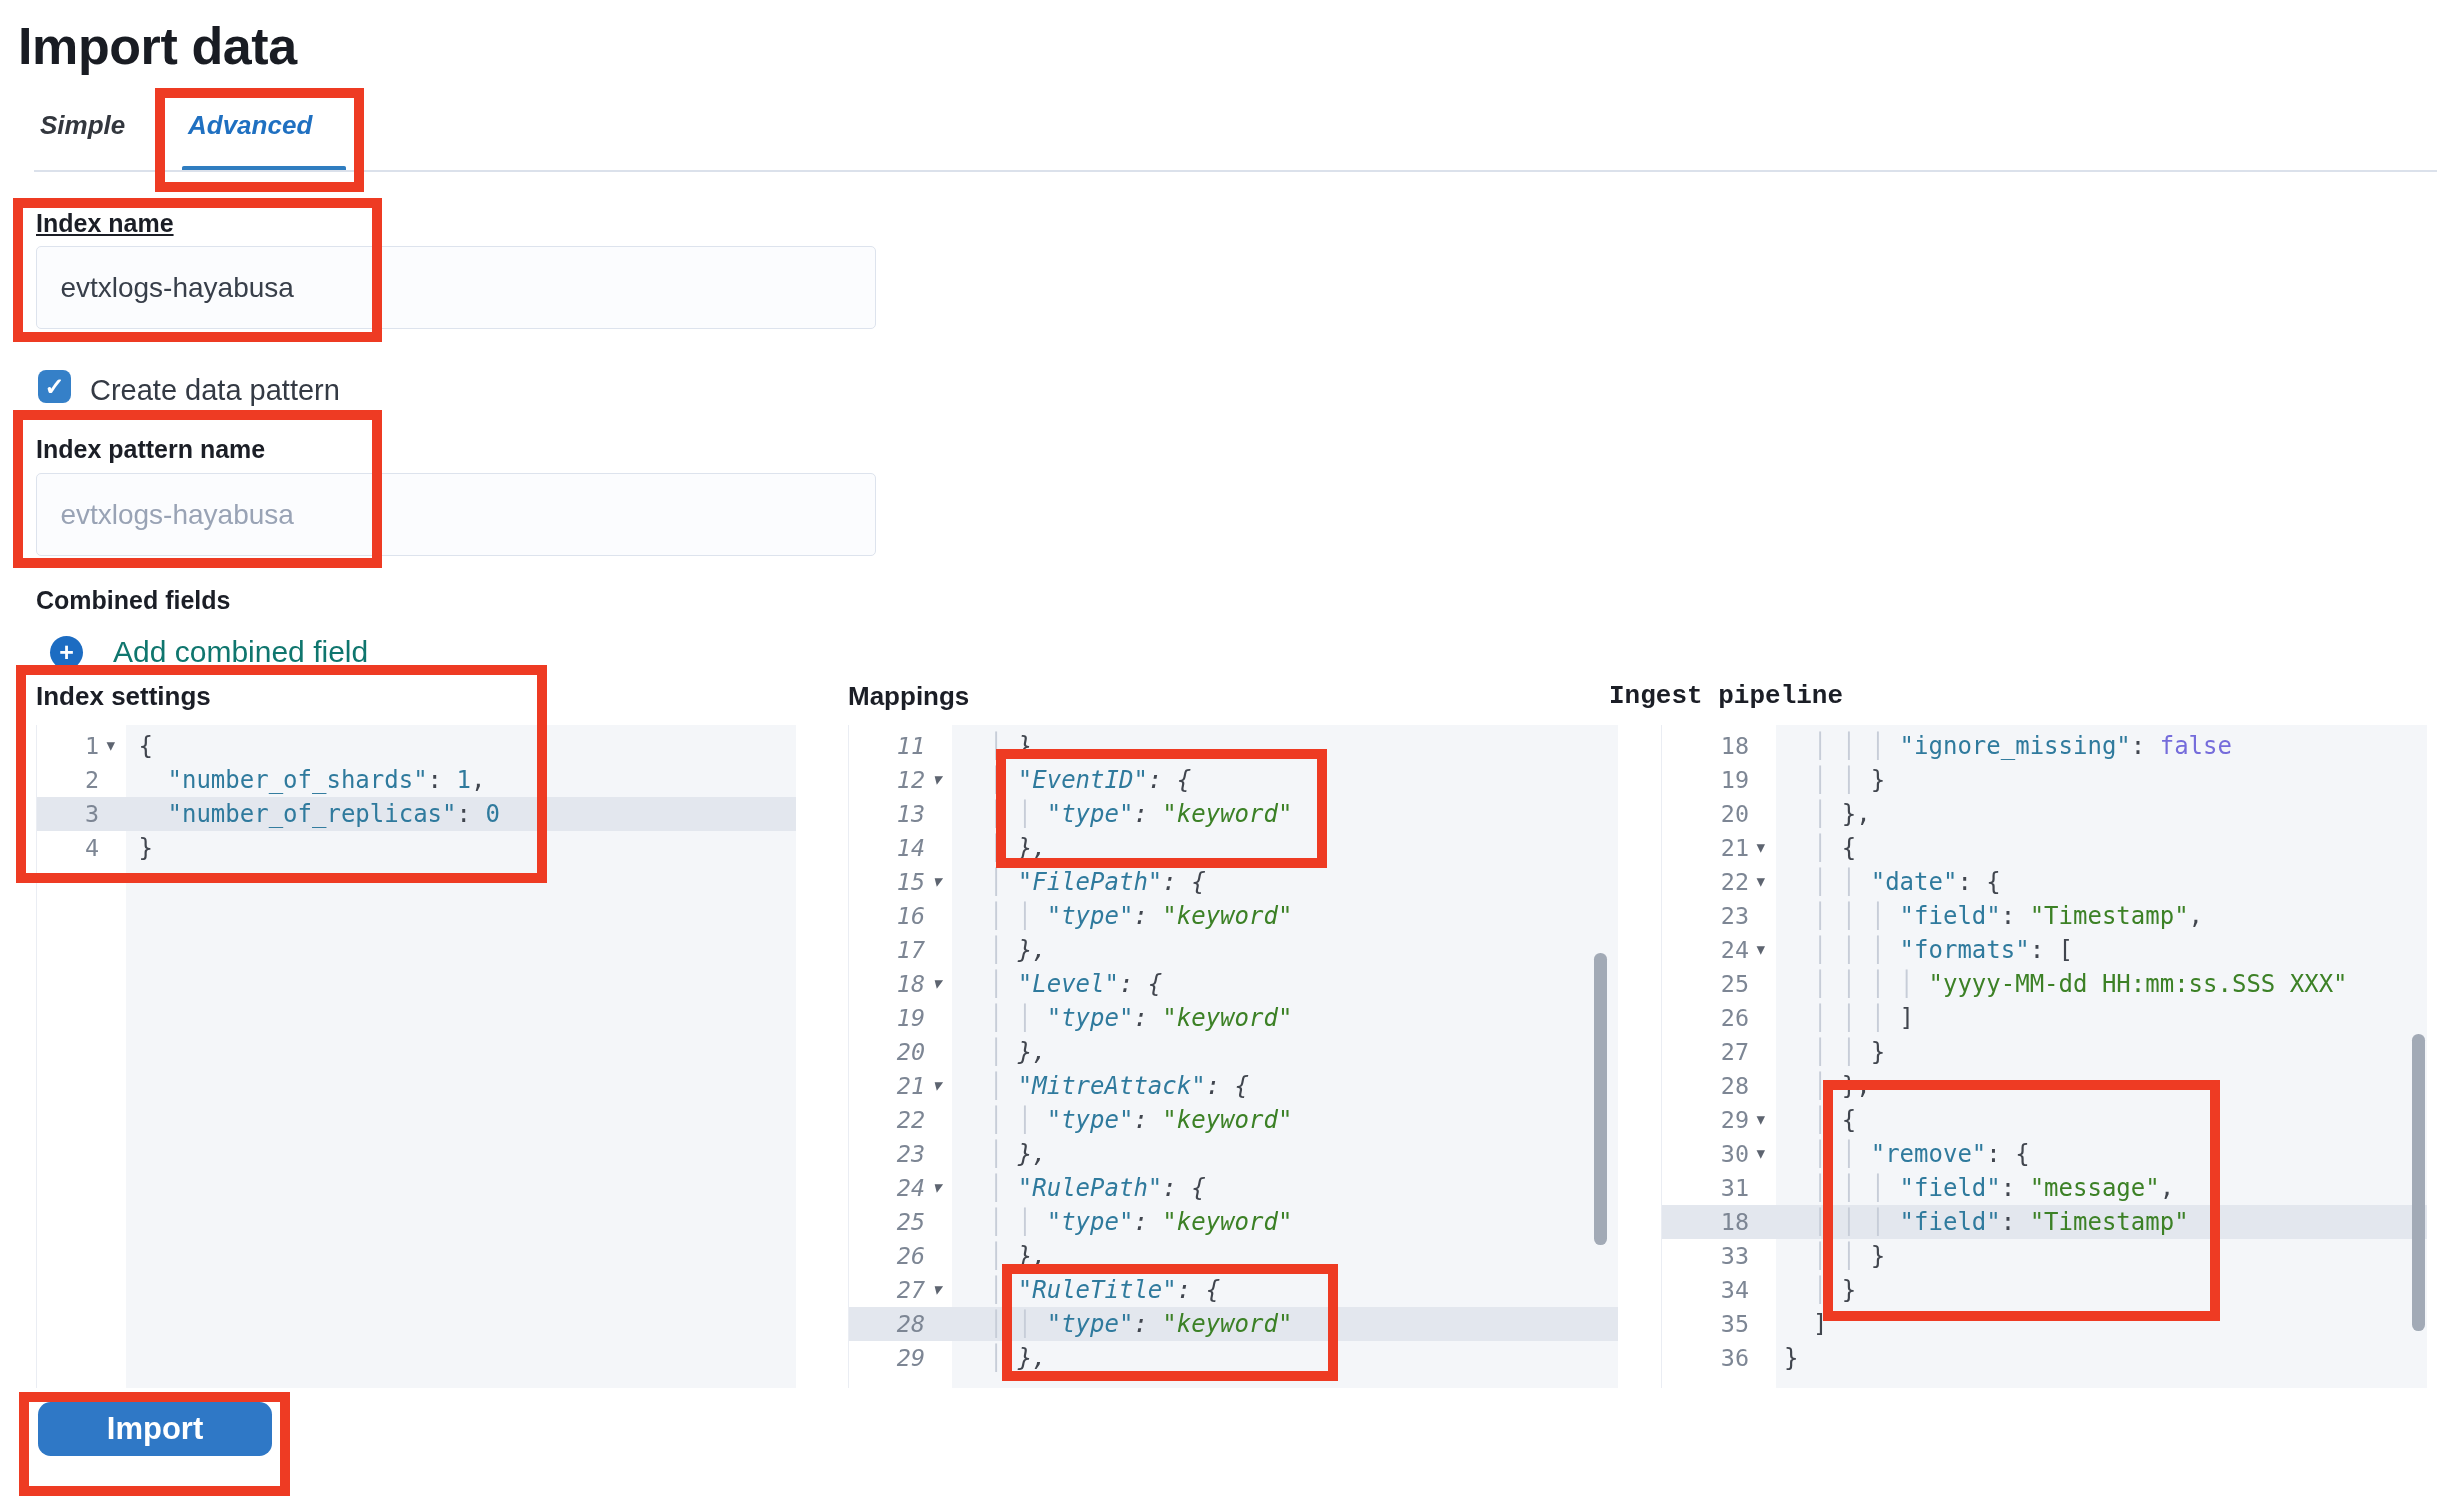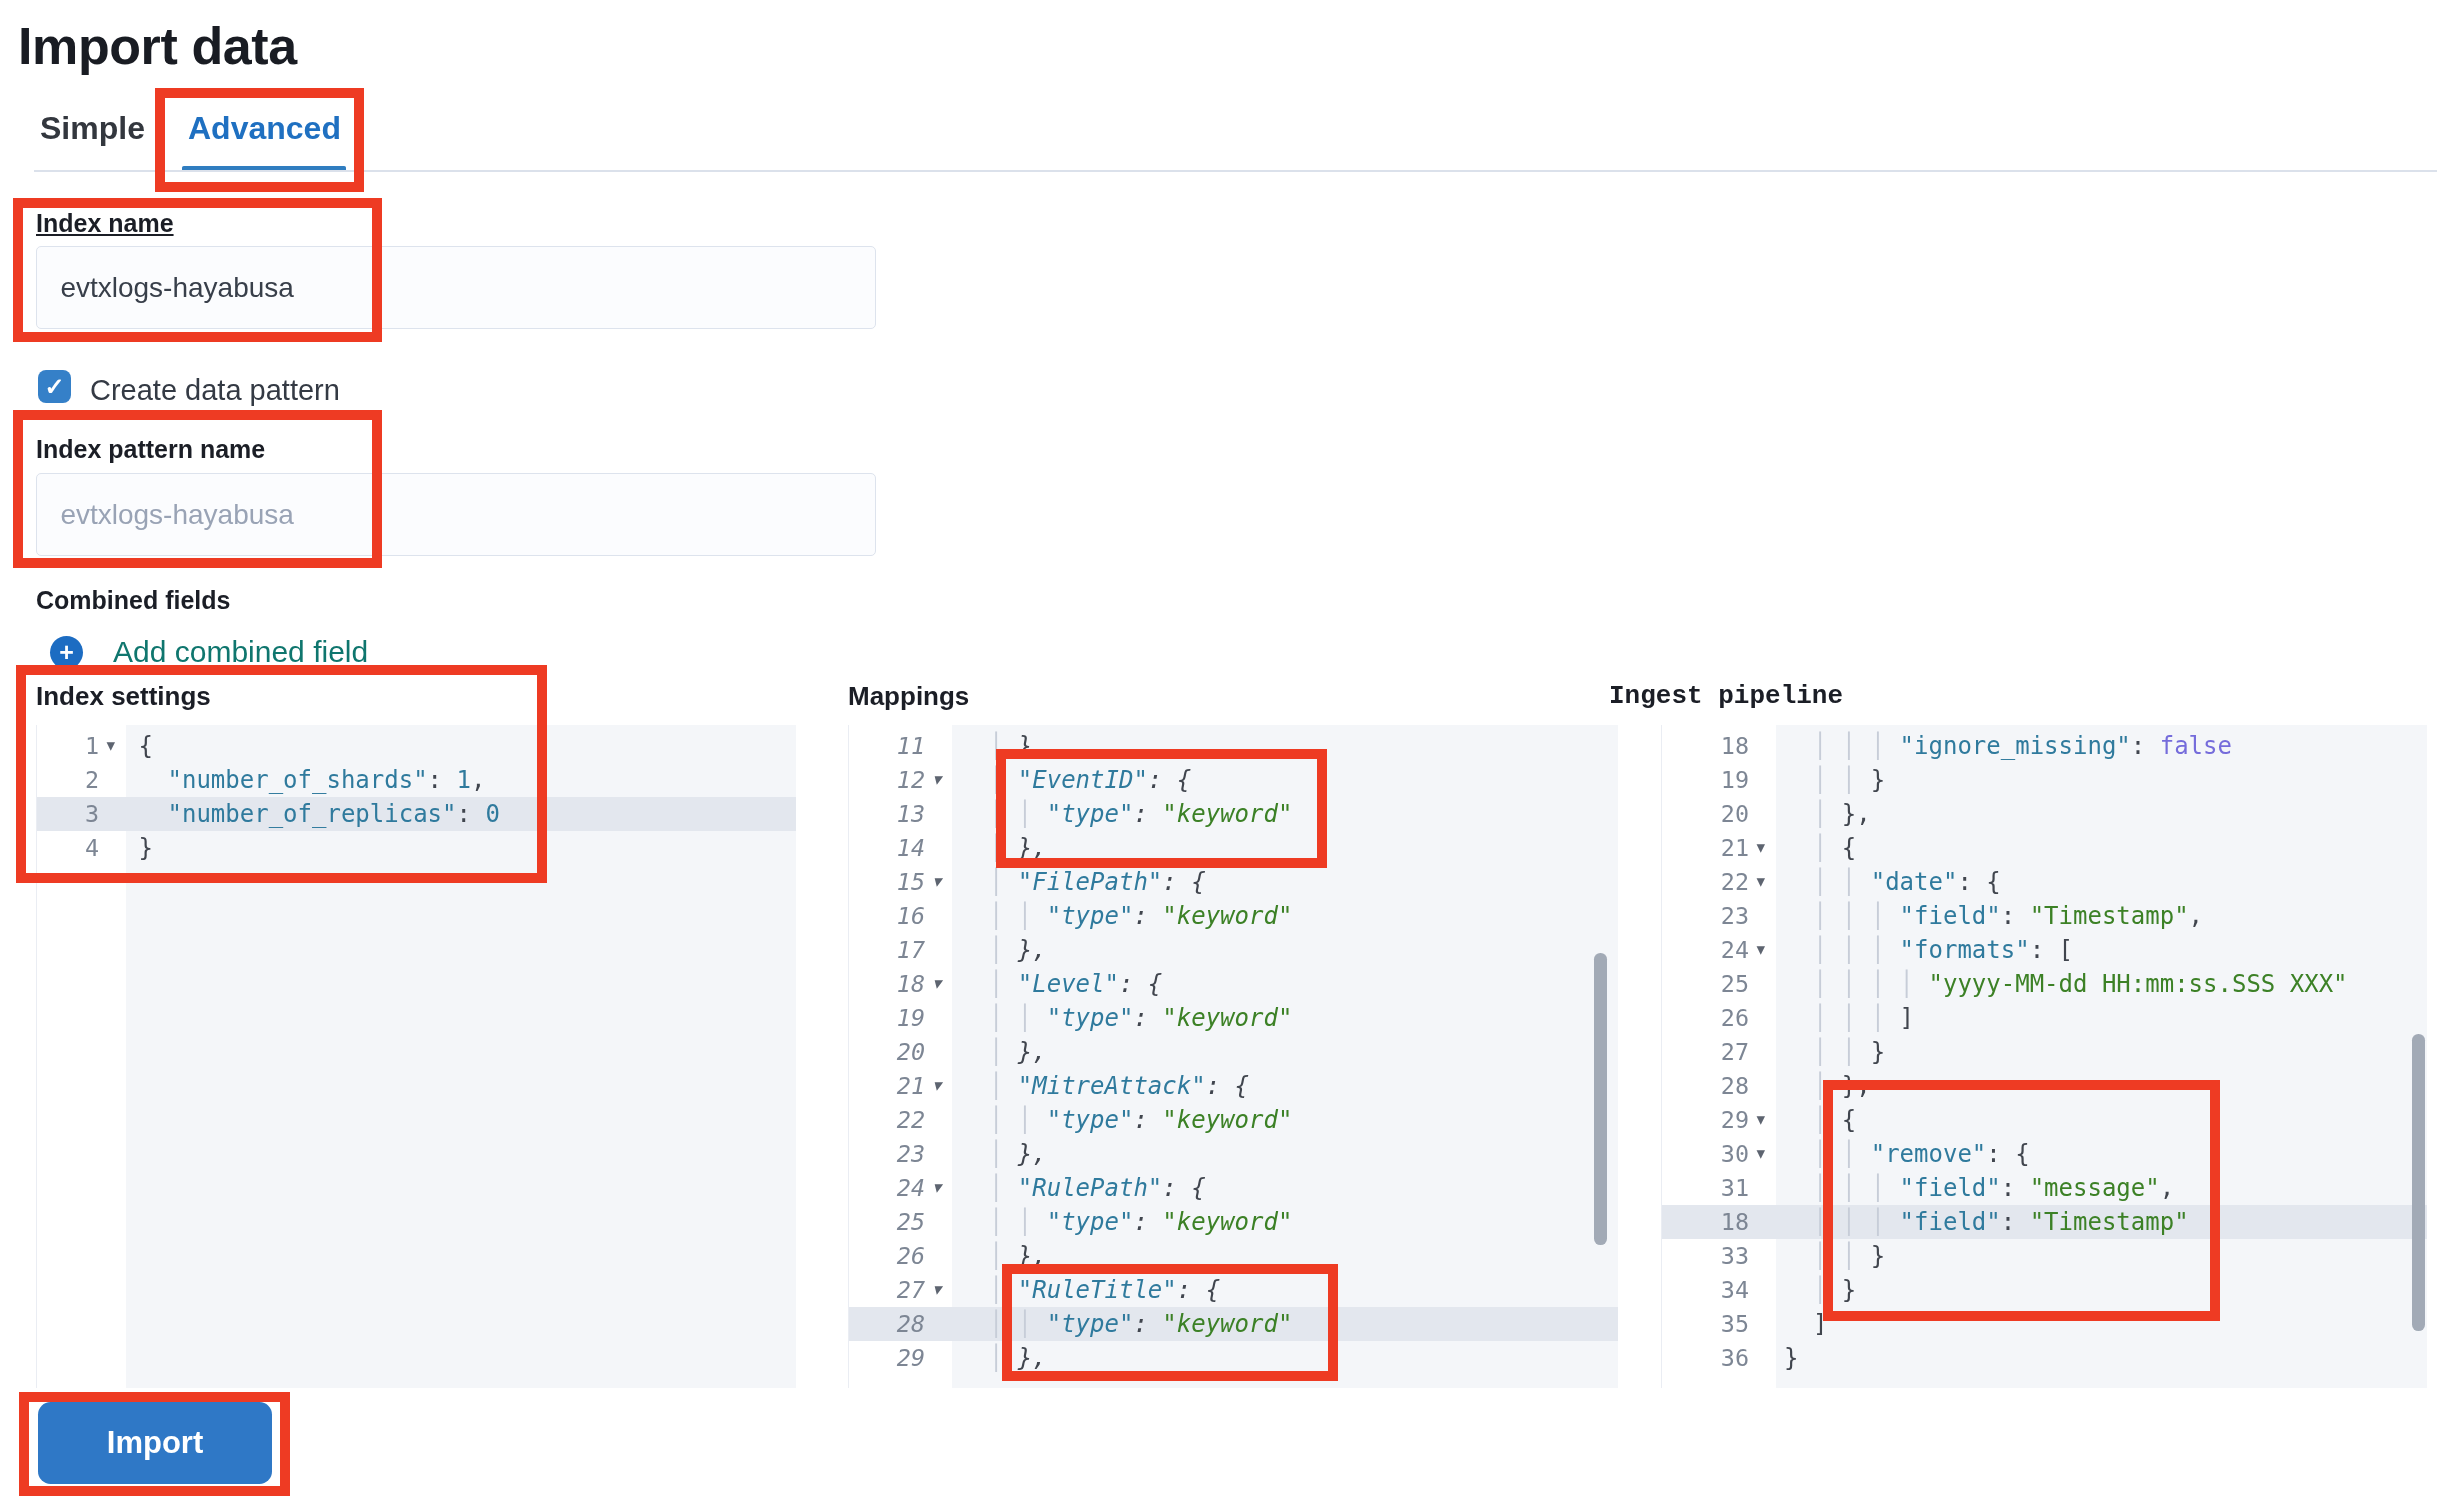--- a/index.html
+++ b/index.html
@@ -2,21 +2,21 @@
 <html style="font-size:14.4px"><head>
 <meta charset="utf-8">
 <style>
   html,body{margin:0;padding:0;background:#fff;}
   #canvas{position:relative;width:2438px;height:1508px;background:#fff;overflow:hidden;
           font-family:"Liberation Sans",sans-serif;color:#1a1d24;}
   .abs{position:absolute;}
 
   
   #page-title{left:18px;top:16px;font-size:52px;font-weight:700;letter-spacing:-0.4px;color:#191c23;}
-  .tab{top:110px;font-size:32px;font-weight:700;cursor:pointer;}
+  .tab{top:110px;font-size:26px;font-weight:700;cursor:pointer;font-style:italic;}
   #tab-simple{left:40px;color:#33373e;}
   #tab-advanced{left:188px;color:#1f70c1;}
   #tab-underline{left:182px;top:166px;width:164px;height:6.3px;background:#2f7dc0;border-radius:1.8px;}
   #tabs-divider{left:34px;top:170px;width:2404px;height:1.8px;background:#dbe1eb;}
 
   
   .field-label{font-size:25px;font-weight:700;color:#1b1e26;}
   .text-input{left:36px;width:840px;height:83px;box-sizing:border-box;border:1.8px solid #dde3ed;
               border-radius:5px;background:#fbfcfe;font-family:"Liberation Sans",sans-serif;
               font-size:28px;color:#383f4a;padding:0 0 0 23.4px;outline:none;}
@@ -46,21 +46,21 @@
   .hl{background:#e3e7ee;}
   .tok-key{color:#2f7a9d;}
   .tok-num{color:#2f7a9d;}
   .tok-str{color:#3c8126;}
   .tok-bool{color:#756cdb;}
   .tok-punc{color:#40454e;}
   .tok-guide{color:#c7cdd8;}
   .scroll-thumb{position:absolute;width:12.6px;border-radius:6.3px;background:#a2aab6;cursor:pointer;}
 
   
-  #import-button{left:38px;top:1402px;width:234px;height:82px;background:#2f78c6;border:none;
+  #import-button{left:38px;top:1402px;width:234px;height:54px;background:#2f78c6;border:none;
                  border-radius:12.6px;color:#fff;font-family:"Liberation Sans",sans-serif;
                  font-size:31px;font-weight:700;cursor:pointer;}
 
   
   .anno{border:10px solid #ee3b23;box-sizing:border-box;pointer-events:none;z-index:10;}
   #anno-advanced{left:155px;top:88px;width:209px;height:104px;}
   #anno-index-name{left:12.6px;top:198px;width:369px;height:144px;}
   #anno-index-pattern{left:12.6px;top:410px;width:369px;height:158px;}
   #anno-index-settings{left:16px;top:665px;width:531px;height:218px;}
   #anno-eventid{left:996px;top:749px;width:331px;height:119px;}

